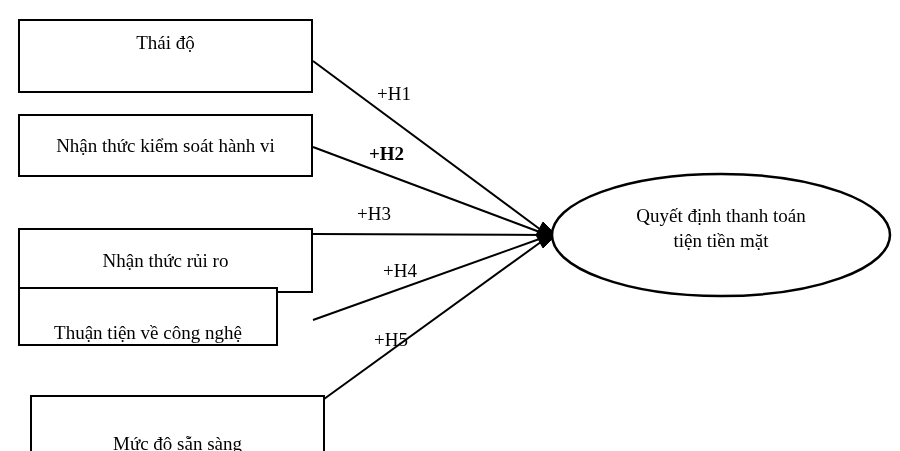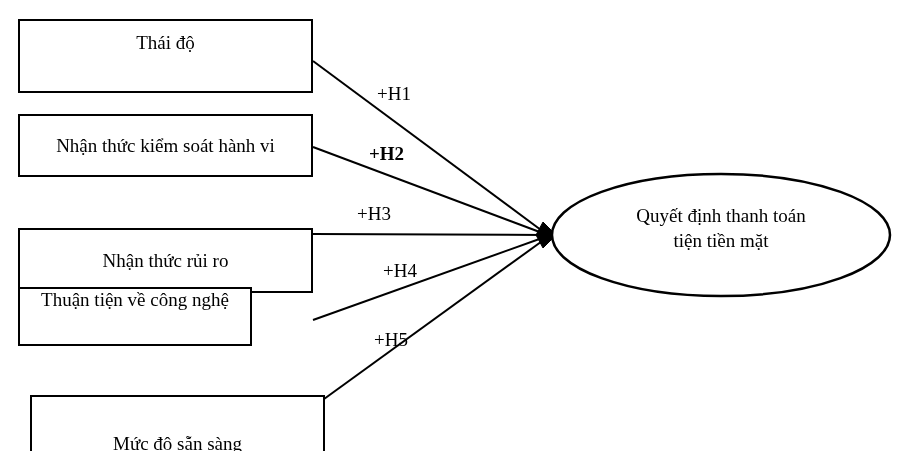--- a/index.html
+++ b/index.html
@@ -39,21 +39,21 @@
     line-height: 1.15;
     white-space: nowrap;
     color: #000000;
   }
   
   #box-attitude { left: 18px; top: 19px; width: 295px; height: 74px; align-items: flex-start; }
   #box-attitude .construct-label { padding-top: 11px; }
 
   #box-pbc { left: 18px; top: 114px; width: 295px; height: 63px; align-items: center; }
   #box-risk { left: 18px; top: 200px; width: 295px; height: 65px; align-items: center; margin-top: 28px; }
-  #box-tech { left: 18px; top: 287px; width: 234px; height: 59px; align-items: flex-start; }
+  #box-tech { left: 18px; top: 287px; width: 260px; height: 59px; align-items: flex-end; }
 
   
   #box-readiness { left: 30px; top: 375px; width: 295px; height: 62px; align-items: flex-end; margin-top: 20px; }
   #box-readiness .construct-label { padding-top: 11px; }
 
   .path-label {
     position: absolute;
     font-size: 19px;
     line-height: 1;
     white-space: nowrap;

